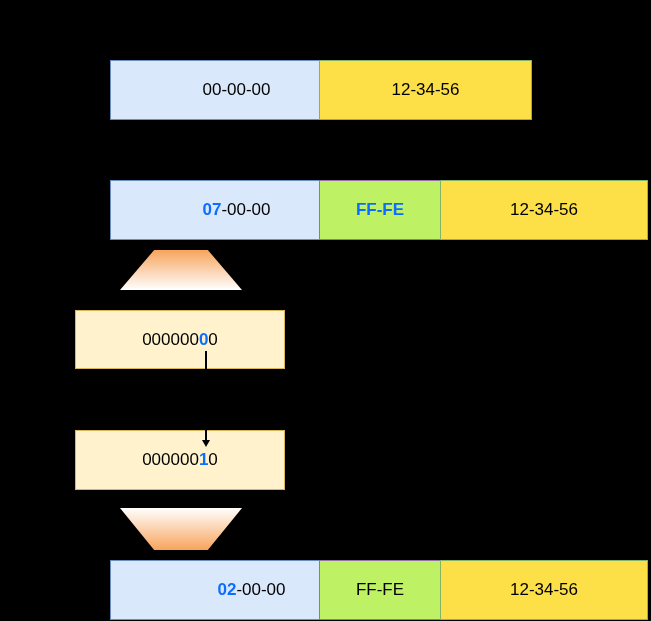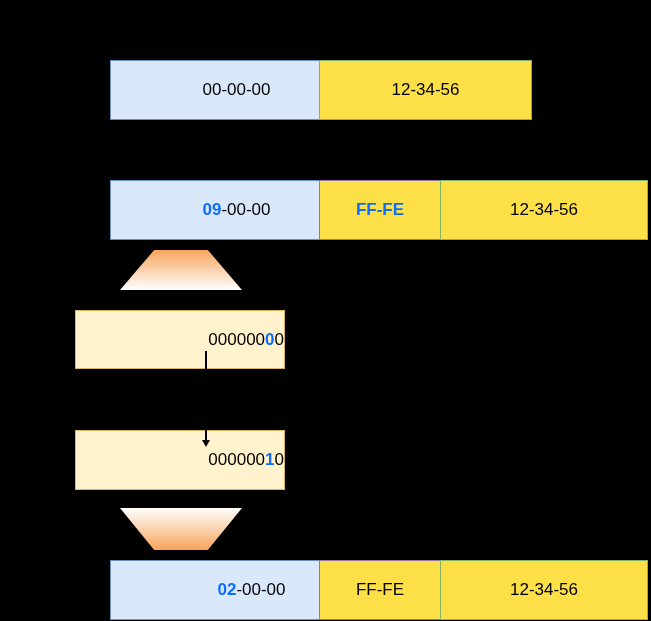--- a/index.html
+++ b/index.html
@@ -22,22 +22,22 @@
     box-sizing: border-box;
     height: 60px;
     border: 1px solid #000;
     display: flex;
     align-items: center;
     justify-content: center;
     white-space: pre;
   }
   .cell.blue   { background: #dae8fc; border-color: #6c8ebf; padding-left: 43px; }
   .cell.green  { background: #fde047; border-color: #82b366; }
-  .cell.purple { background: #fde047; border-color: #9673a6; }
-  .cell.yellow { background: #fff2cc; border-color: #d6b656; justify-content: flex-end; }
+  .cell.purple { background: #bef264; border-color: #9673a6; }
+  .cell.yellow { background: #fff2cc; border-color: #d6b656; }
   .hl { color: #0d6efd; font-weight: bold; }
 
   
   .r1-oui  { left: 110px; top: 60px;  width: 210px; }
   .r1-nic  { left: 319px; top: 60px;  width: 213px; }
 
   .r2-oui  { left: 110px; top: 180px; width: 210px; }
   .r2-ins  { left: 319px; top: 180px; width: 122px; }
   .r2-nic  { left: 440px; top: 180px; width: 208px; }
 
@@ -90,21 +90,21 @@
 <div class="canvas">
 
   <div class="cell blue r1-oui">
     <span>00-00-00</span>
   </div>
   <div class="cell green r1-nic">
     <span>12-34-56</span>
   </div>
 
   <div class="cell blue r2-oui">
-    <span class="hl">09</span><span>-00-00</span>
+    <span class="hl">07</span><span>-00-00</span>
   </div>
   <div class="cell purple r2-ins">
     <span class="hl">FF-FE</span>
   </div>
   <div class="cell green r2-nic">
     <span>12-34-56</span>
   </div>
 
   <div class="funnel funnel-top"></div>
 

